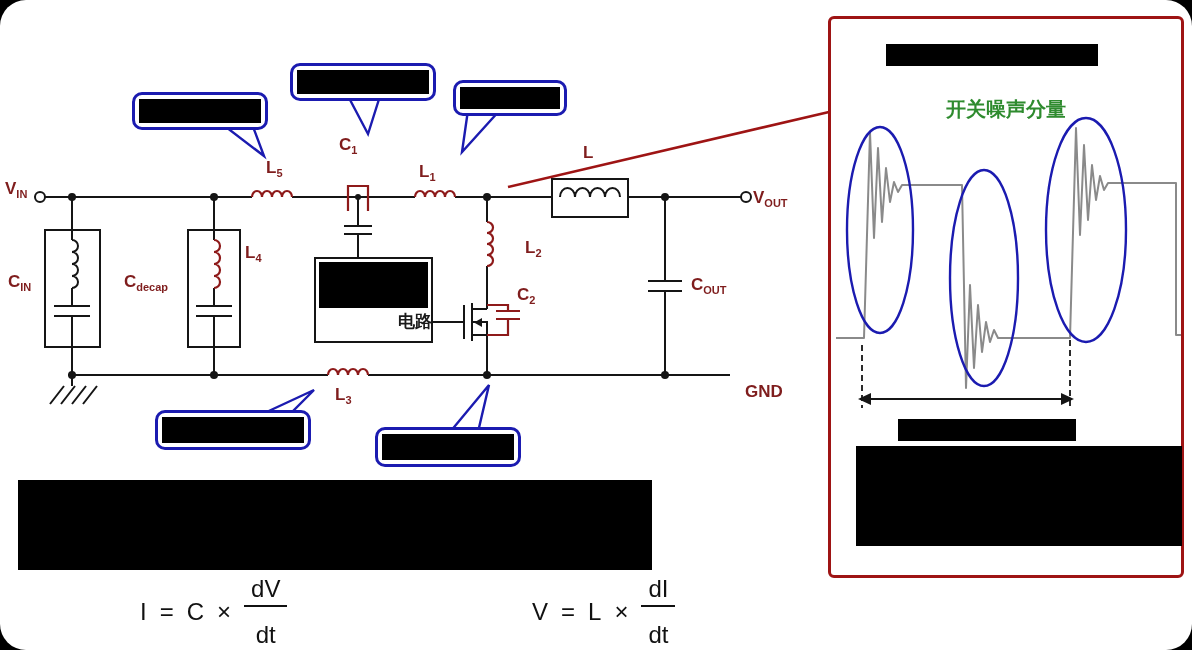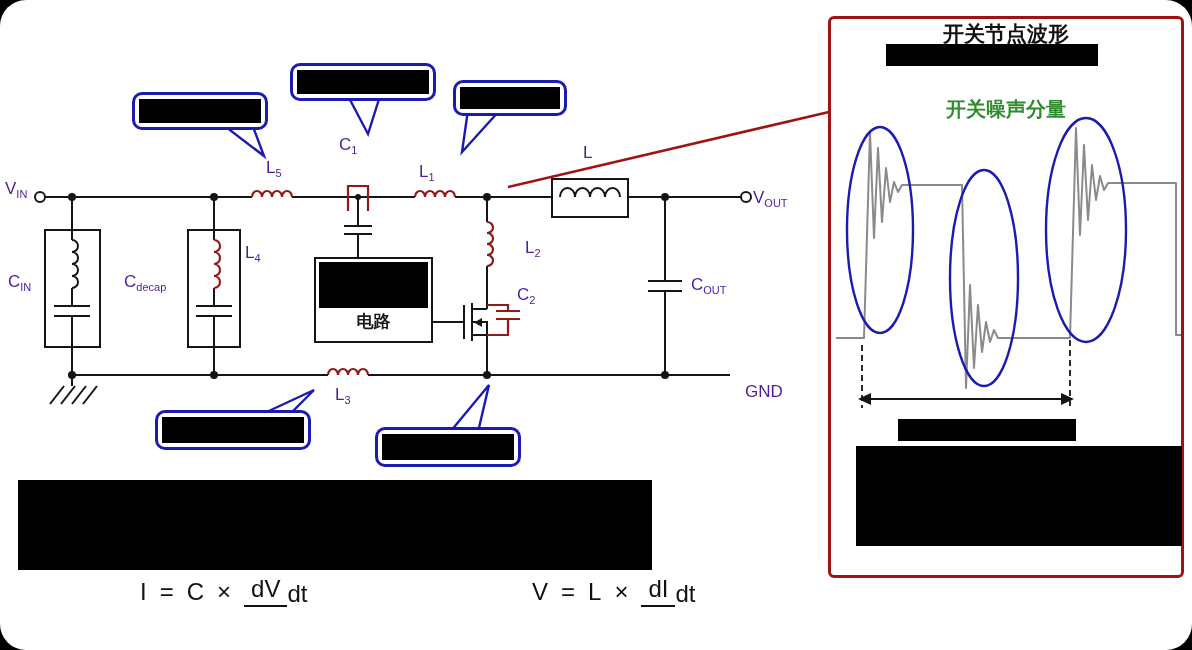--- a/index.html
+++ b/index.html
@@ -11,35 +11,35 @@
     overflow:hidden;font-family:"Liberation Sans","DejaVu Sans",sans-serif;}
   .layer{position:absolute;left:0;top:0;z-index:1;}
   .w{stroke:#151515;stroke-width:2;fill:none;}
   .wr{stroke:var(--parasitic-red);stroke-width:2.2;fill:none;}
   .term{fill:#fff;stroke:#151515;stroke-width:2;}
   .gray{stroke:var(--waveform-gray);stroke-width:2;fill:none;stroke-linejoin:round;}
   .bluel{stroke:var(--callout-blue);stroke-width:2.4;fill:none;}
   .dash{stroke:#151515;stroke-width:1.8;fill:none;stroke-dasharray:6 4;}
   .ptr polygon{fill:#fff;stroke:var(--callout-blue);stroke-width:2.4;}
   .redline{stroke:var(--panel-border-red);stroke-width:2.6;}
-  .lbl{position:absolute;z-index:3;font-size:17px;color:#4c1d95;white-space:nowrap;}
+  .lbl{position:absolute;z-index:3;font-size:17px;color:#7f1d1d;white-space:nowrap;font-weight:bold;}
   .lbl sub{font-size:11px;}
   .callout{position:absolute;z-index:3;background:#fff;border:3px solid var(--callout-blue);
     border-radius:10px;padding:4px;box-sizing:border-box;display:flex;}
   .callout .redact-fill{flex:1;background:var(--redaction-black);}
   .redact{position:absolute;z-index:4;background:var(--redaction-black);}
   .panel{position:absolute;z-index:2;border:3px solid var(--panel-border-red);border-radius:6px;
     background:transparent;box-sizing:border-box;}
   .ptext{position:absolute;z-index:3;font-weight:bold;color:#111;text-align:center;white-space:nowrap;}
   .green{color:var(--noise-green);}
-  .ctext{position:absolute;z-index:3;font-weight:bold;font-size:17px;color:#1a1a1a;text-align:center;}
+  .ctext{position:absolute;z-index:3;font-weight:bold;font-size:17px;color:#1a1a1a;text-align:right;}
   .formula{position:absolute;z-index:3;display:flex;align-items:center;gap:13px;font-size:24px;color:#111;}
-  .frac{display:inline-flex;flex-direction:row;align-items:center;line-height:1.1;}
+  .frac{display:inline-flex;flex-direction:column;align-items:center;line-height:1.1;}
   .frac .num{border-bottom:2px solid #111;padding:0 7px 3px;}
-  .frac .den{padding-top:5px;}
+  .frac .den{padding-top:15px;}
 </style>
 </head>
 <body>
 
 <div class="canvas">
 
   <svg class="layer" width="1192" height="650" viewBox="0 0 1192 650">
 
     <line class="redline" x1="508" y1="187" x2="829" y2="112"></line>
 
@@ -146,21 +146,20 @@
       <div class="redact-fill"></div>
     </div>
   <div class="callout" style="left:155px;top:410px;width:156px;height:40px">
       <div class="redact-fill"></div>
     </div>
   <div class="callout" style="left:375px;top:427px;width:146px;height:40px">
       <div class="redact-fill"></div>
     </div>
 
   <div class="panel" style="left:828px;top:16px;width:356px;height:562px"></div>
-  <div class="ptext" style="left:838px;top:20px;width:336px;font-size:21px">开关节点波形</div>
   <div class="ptext green" style="left:838px;top:96px;width:336px;font-size:20px">开关噪声分量</div>
 
   <div class="redact" style="left:886px;top:44px;width:212px;height:22px"></div>
   <div class="redact" style="left:898px;top:419px;width:178px;height:22px"></div>
   <div class="redact" style="left:856px;top:446px;width:326px;height:100px"></div>
   <div class="redact" style="left:18px;top:480px;width:634px;height:90px"></div>
   <div class="redact" style="left:319px;top:262px;width:109px;height:46px"></div>
 
   <div class="formula" style="left:140px;top:576px">
     <span>I</span>

